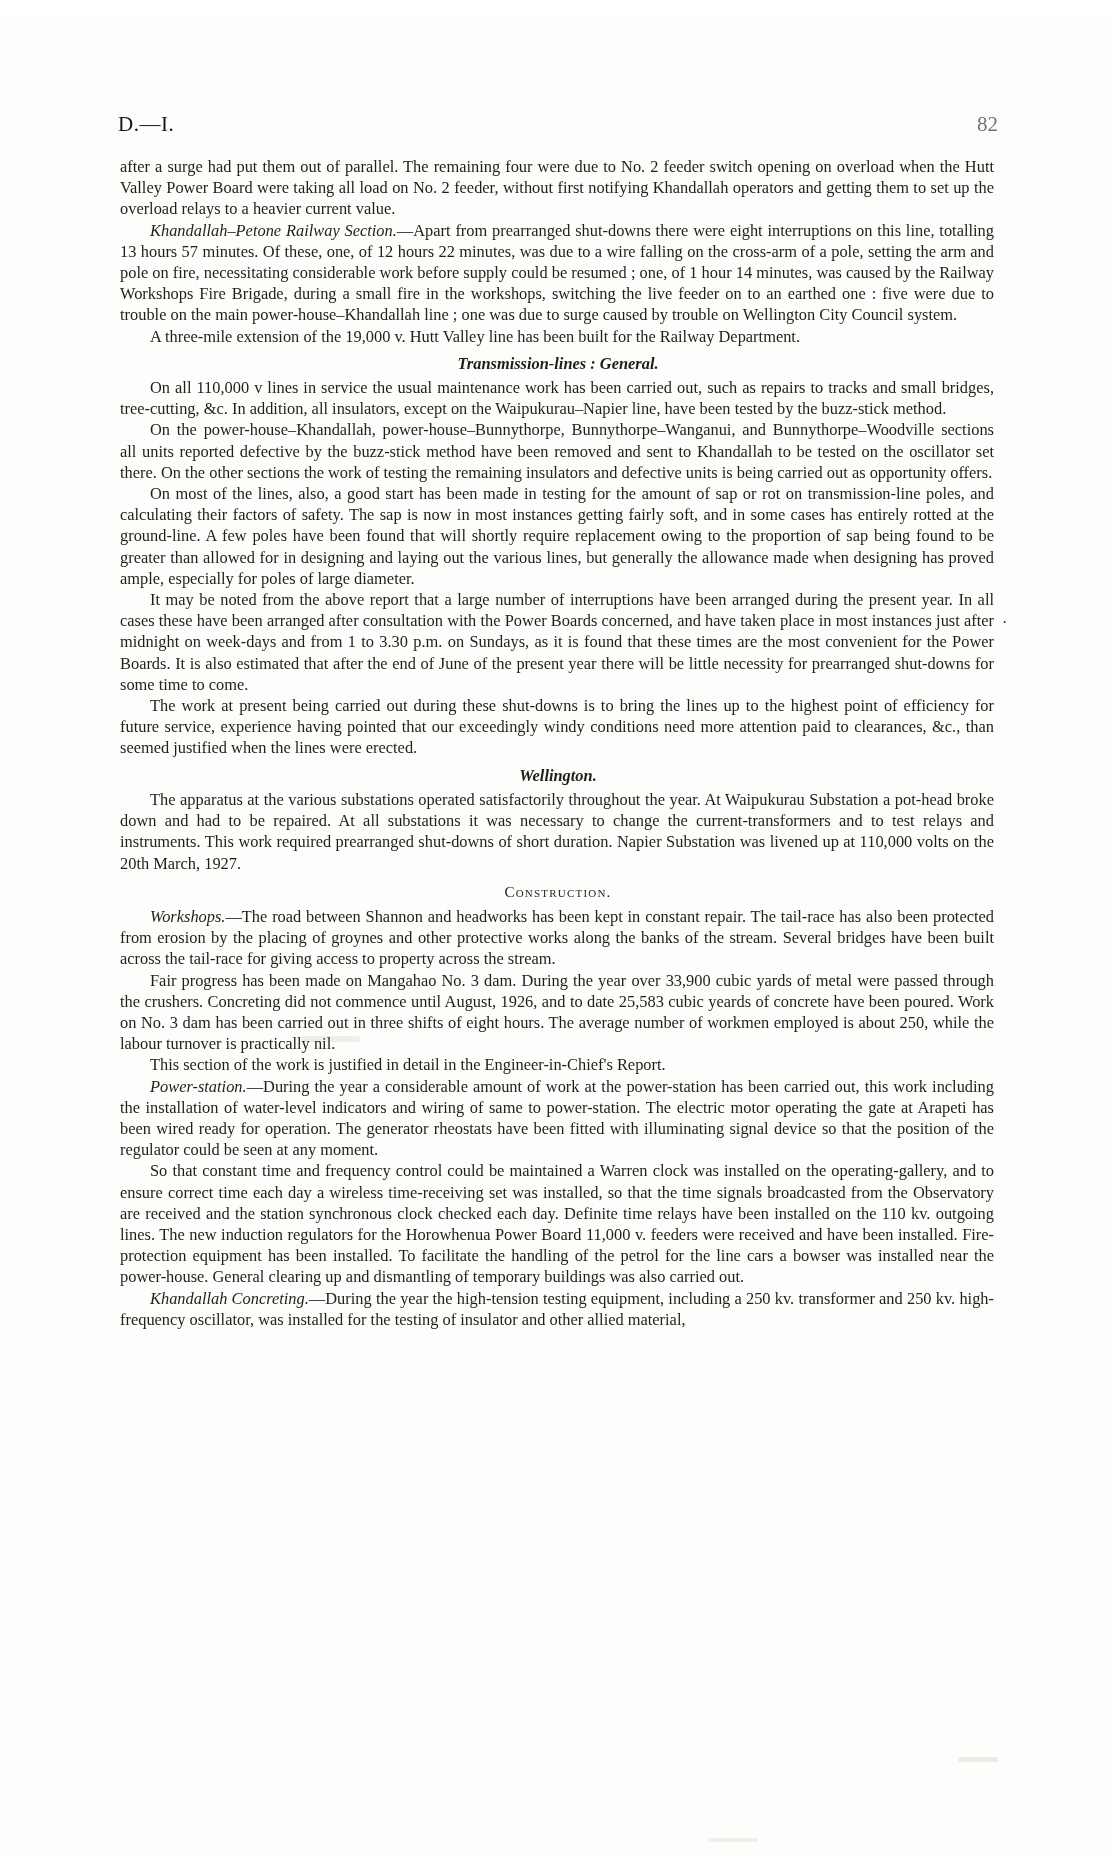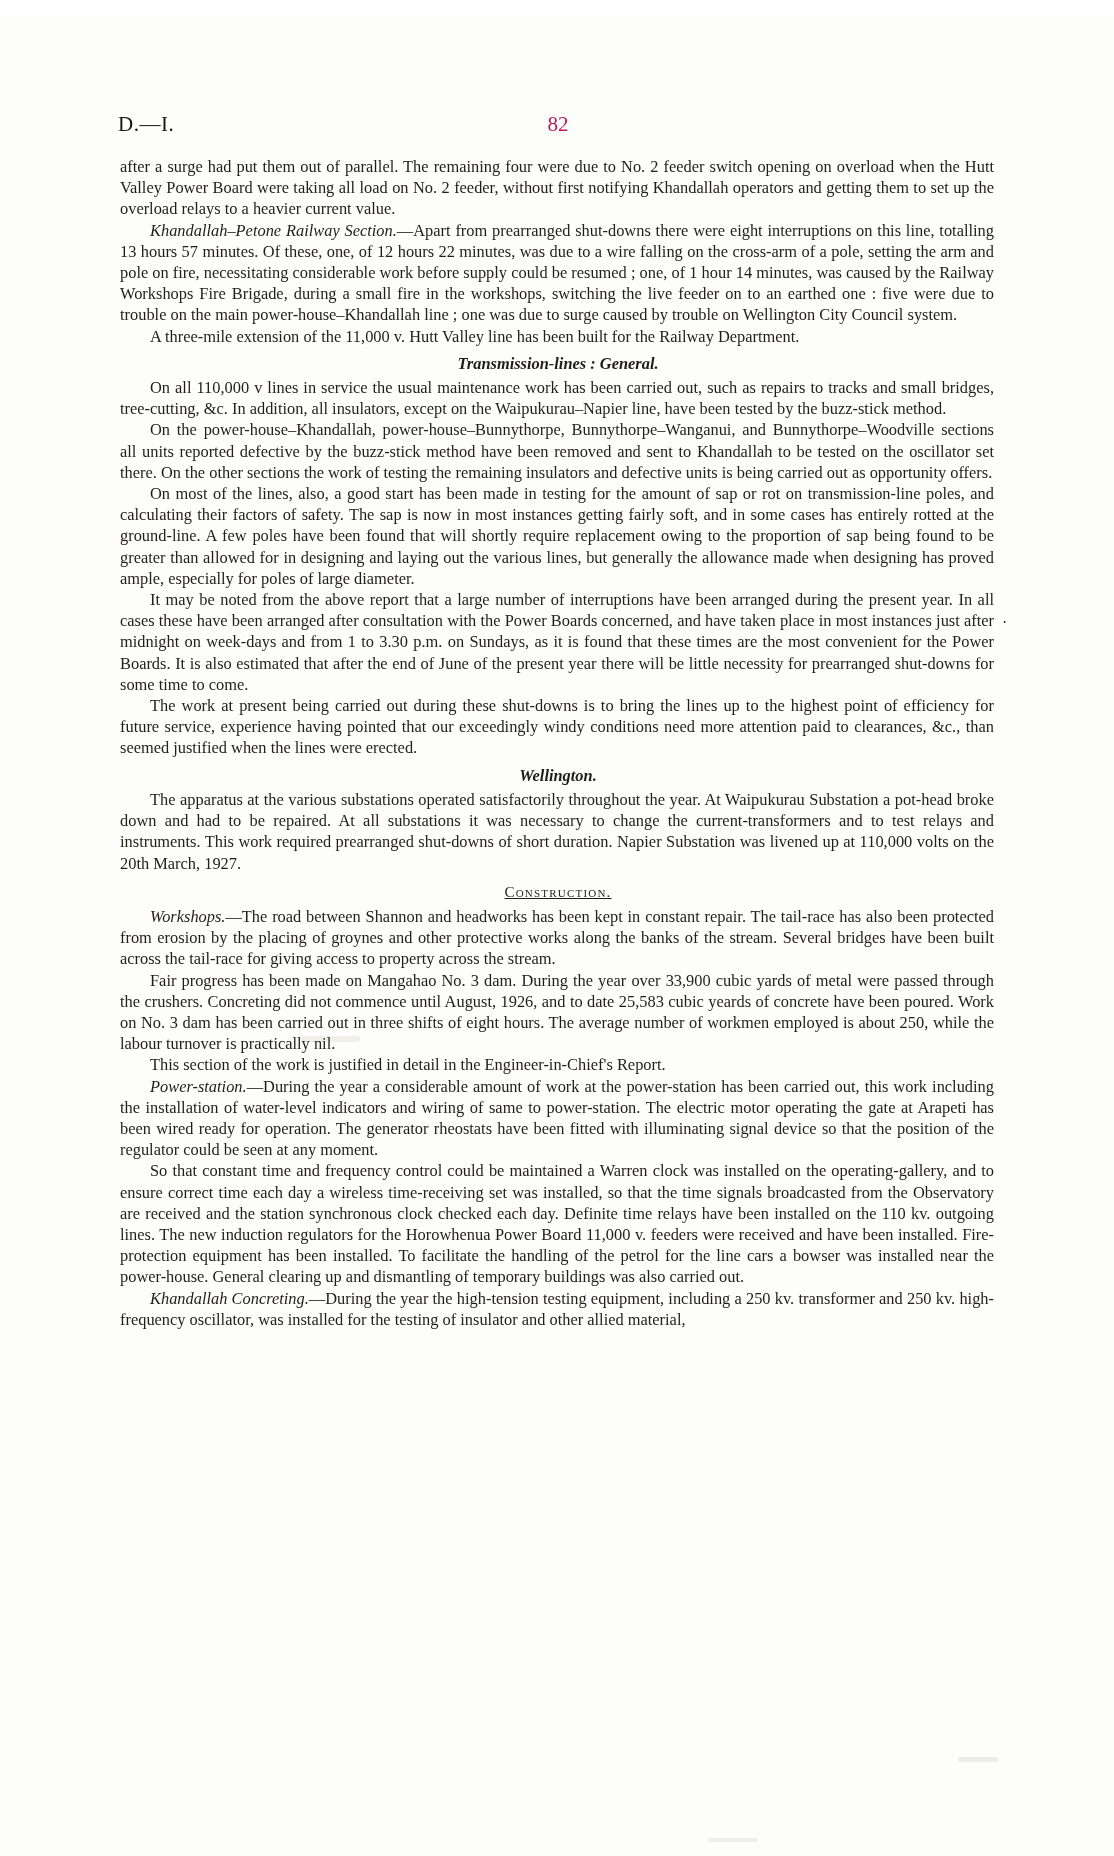--- a/index.html
+++ b/index.html
@@ -36,23 +36,23 @@
     top: 0;
     font-size: 21px;
     letter-spacing: 0.5px;
     color: #1a1815;
   }
   .header .page-number {
     position: absolute;
     left: 0;
     top: 0;
     width: 880px;
-    text-align: center;
+    text-align: right;
     font-size: 21px;
-    color: #be185d;
+    color: #737373;
   }
   .body-col {
     position: absolute;
     left: 120px;
     top: 140px;
     width: 876px;
   }
   p.para {
     margin: 0 2px 0 0;
     font-size: 16.4px;
@@ -79,21 +79,20 @@
   }
   .center-head-sc {
     margin: 8px 0 3px 0;
     text-align: center;
     font-size: 15px;
     letter-spacing: 1.2px;
     line-height: 21.2px;
     color: #201d19;
     font-variant: small-caps;
     text-transform: capitalize;
-    text-decoration: underline;
   }
   .run-in {
     font-style: italic;
   }
   .faded {
     color: #3a342d;
   }
   .dot-right {
     position: absolute;
     left: 1002px;
@@ -139,21 +138,21 @@
     <span class="page-number">82</span>
   </div>
 
   <div class="body-col">
 
     <p class="para noindent"><span>after a surge had put them out of parallel. The remaining four were due to No. 2 feeder switch opening on overload when the Hutt Valley Power Board were taking all load on No. 2 feeder, without first notifying Khandallah operators and getting them to set up the overload relays to a heavier current value.</span></p>
 
     <p class="para indent"><span class="run-in">Khandallah–Petone Railway Section.</span><span>—Apart from prearranged shut-downs there were eight interruptions on this line, totalling 13 hours 57 minutes. Of these, one, of 12 hours 22 minutes, was due to a wire falling on the cross-arm of a pole, setting the arm and pole on fire, necessitating considerable work before supply could be resumed ; one, of 1 hour 14 minutes, was caused by the Railway Workshops Fire Brigade, during a small fire in the workshops, switching the live feeder on to an earthed one : five were due to trouble on the main power-house–Khandallah line ; one was due to surge caused by trouble on Wellington City Council system.</span></p>
 
 
-    <p class="para indent"><span>A three-mile extension of the 11,000 v. Hutt Valley line has been built for the Railway Department.</span></p>
+    <p class="para indent"><span>A three-mile extension of the 19,000 v. Hutt Valley line has been built for the Railway Department.</span></p>
 
     <div class="center-head">Transmission-lines : General.</div>
 
     <p class="para indent faded"><span>On all 110,000 v lines in service the usual maintenance work has been carried out, such as repairs to tracks and small bridges, tree-cutting, &amp;c. In addition, all insulators, except on the Waipukurau–Napier line, have been tested by the buzz-stick method.</span></p>
 
     <p class="para indent faded"><span>On the power-house–Khandallah, power-house–Bunnythorpe, Bunnythorpe–Wanganui, and Bunnythorpe–Woodville sections all units reported defective by the buzz-stick method have been removed and sent to Khandallah to be tested on the oscillator set there. On the other sections the work of testing the remaining insulators and defective units is being carried out as opportunity offers.</span></p>
 
     <p class="para indent faded"><span>On most of the lines, also, a good start has been made in testing for the amount of sap or rot on transmission-line poles, and calculating their factors of safety. The sap is now in most instances getting fairly soft, and in some cases has entirely rotted at the ground-line. A few poles have been found that will shortly require replacement owing to the proportion of sap being found to be greater than allowed for in designing and laying out the various lines, but generally the allowance made when designing has proved ample, especially for poles of large diameter.</span></p>
 
     <p class="para indent"><span>It may be noted from the above report that a large number of interruptions have been arranged during the present year. In all cases these have been arranged after consultation with the Power Boards concerned, and have taken place in most instances just after midnight on week-days and from 1 to 3.30 p.m. on Sundays, as it is found that these times are the most convenient for the Power Boards. It is also estimated that after the end of June of the present year there will be little necessity for prearranged shut-downs for some time to come.</span></p>

